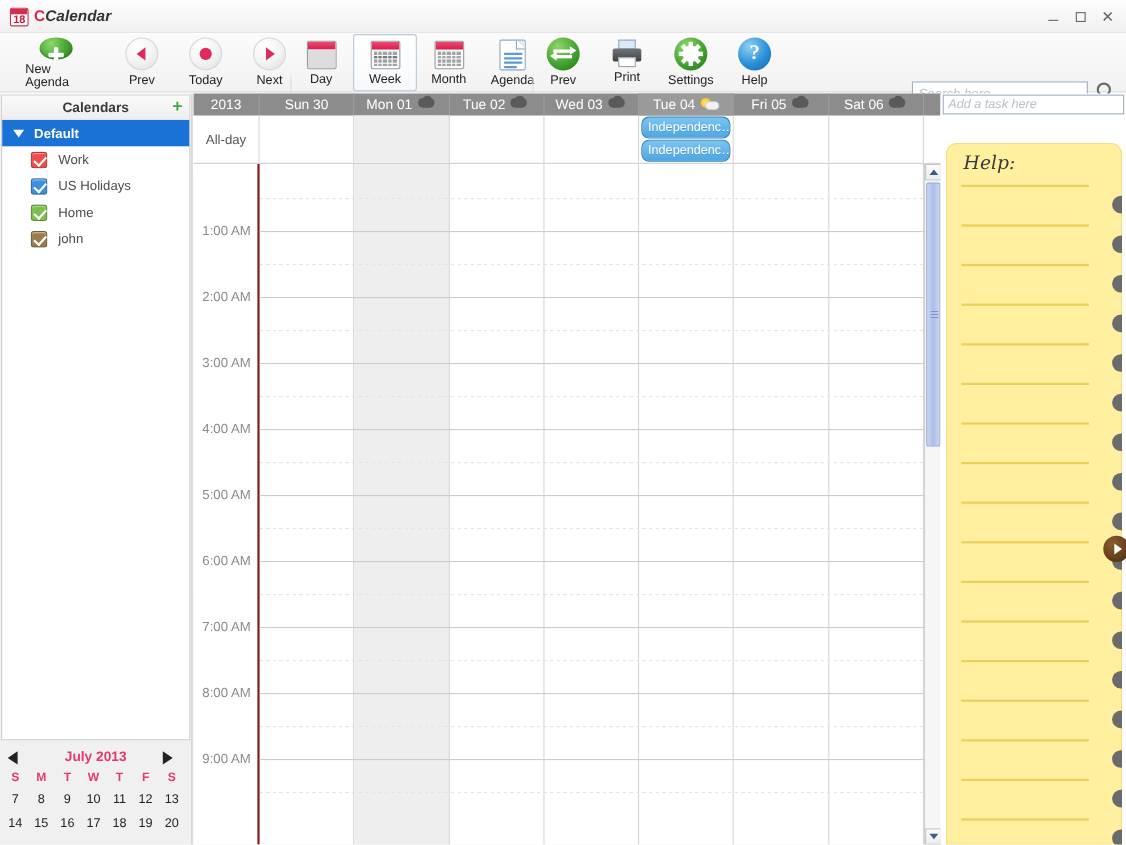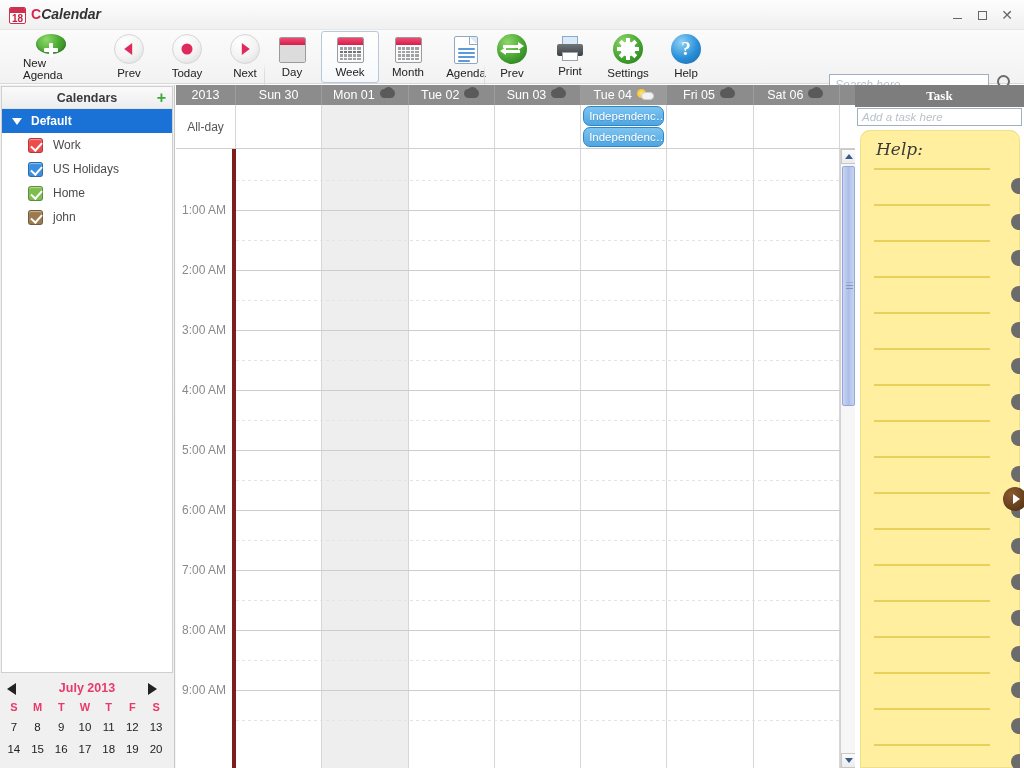--- a/index.html
+++ b/index.html
@@ -212,21 +212,21 @@
      padding:1px 2px; }
   .allday .dcell.today { background:#eeeeee; }
   .chip { height:20px; border-radius:7px; background:linear-gradient(#7dc4f0,#4ea6e3);
      border:1px solid #2f86c4; color:#fff; font-size:11.5px; line-height:18px;
      padding:0 5px; margin-bottom:1px; overflow:hidden; white-space:nowrap;
      text-shadow:0 1px 0 rgba(0,0,0,.15); }
 
   .gridwrap { position:absolute; left:0; top:64px; right:0; bottom:0;
      overflow:hidden; }
   .timecol { position:absolute; left:0; top:0; width:60px; bottom:0;
-     border-right:4px solid #7f1d1d; }
+     border-right:2px solid #7f1d1d; }
   .timecol .tl { position:absolute; right:6px; font-size:12px; color:#8a8a8a;
      transform:translateY(-50%); }
   .daycols { position:absolute; left:60px; top:0; right:0; bottom:0; display:flex; }
   .daycol { border-right:1px solid #d6d6d6; position:relative; }
   .daycol.today { background:#eeeeee; }
   .hline { position:absolute; left:0; right:0; height:1px; background:#cdcdcd; }
   .hhline { position:absolute; left:0; right:0; height:1px;
      background:repeating-linear-gradient(to right,#e4e4e4 0 3px,transparent 3px 6px); }
 
   
@@ -560,21 +560,21 @@
           <span>Tue 02</span>
           <span class="wx wx-rain">
             <span class="cl"></span>
             <span class="cl2"></span>
             <span class="dr" style="left:2px;top:9px"></span>
             <span class="dr" style="left:6px;top:10px"></span>
             <span class="dr" style="left:10px;top:9px"></span>
           </span>
         </div>
         <div class="cell" style="width: 86.2857px;">
-          <span>Sun 03</span>
+          <span>Wed 03</span>
           <span class="wx wx-rain">
             <span class="cl"></span>
             <span class="cl2"></span>
             <span class="dr" style="left:2px;top:9px"></span>
             <span class="dr" style="left:6px;top:10px"></span>
             <span class="dr" style="left:10px;top:9px"></span>
           </span>
         </div>
         <div class="cell sel" style="width: 86.2857px;">
           <span>Tue 04</span>
@@ -668,21 +668,20 @@
       <div class="thumb">
           <span class="grip"></span>
         </div>
       <div class="arw dn">
           <i></i>
         </div>
     </div>
   </div>
 
   <div class="task">
-    <div class="task-head">Task</div>
     <div class="task-input">Add a task here</div>
     <div class="pad">
       <div class="todo">Help:</div>
       <div id="pad-lines">
           <div class="rule" style="top: 38px;"></div>
           <div class="rule" style="top: 74px;"></div>
           <div class="rule" style="top: 110px;"></div>
           <div class="rule" style="top: 146px;"></div>
           <div class="rule" style="top: 182px;"></div>
           <div class="rule" style="top: 218px;"></div>

